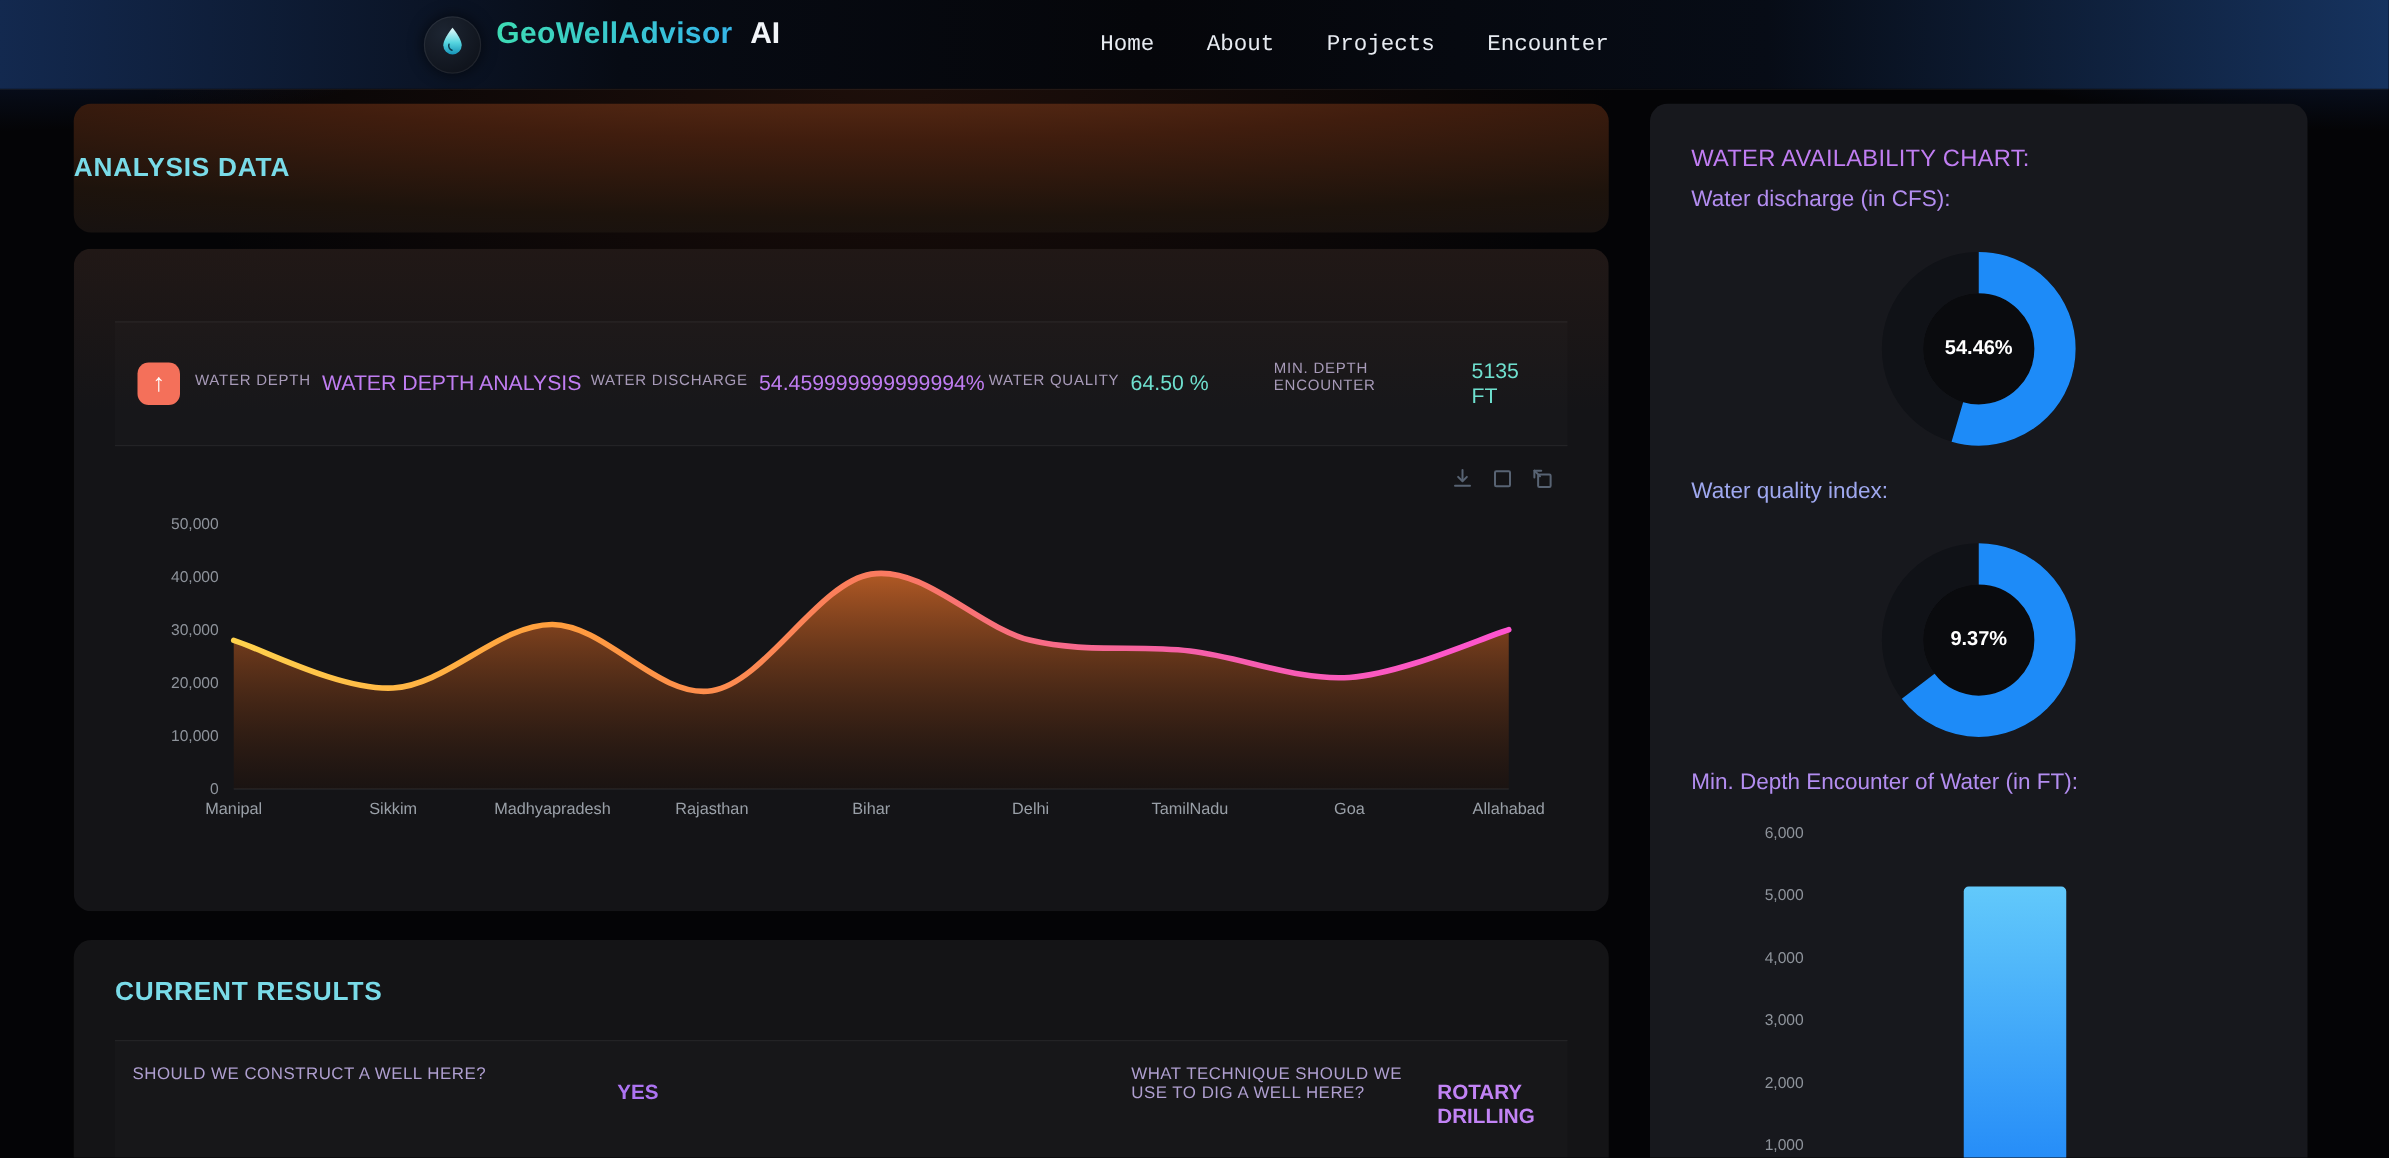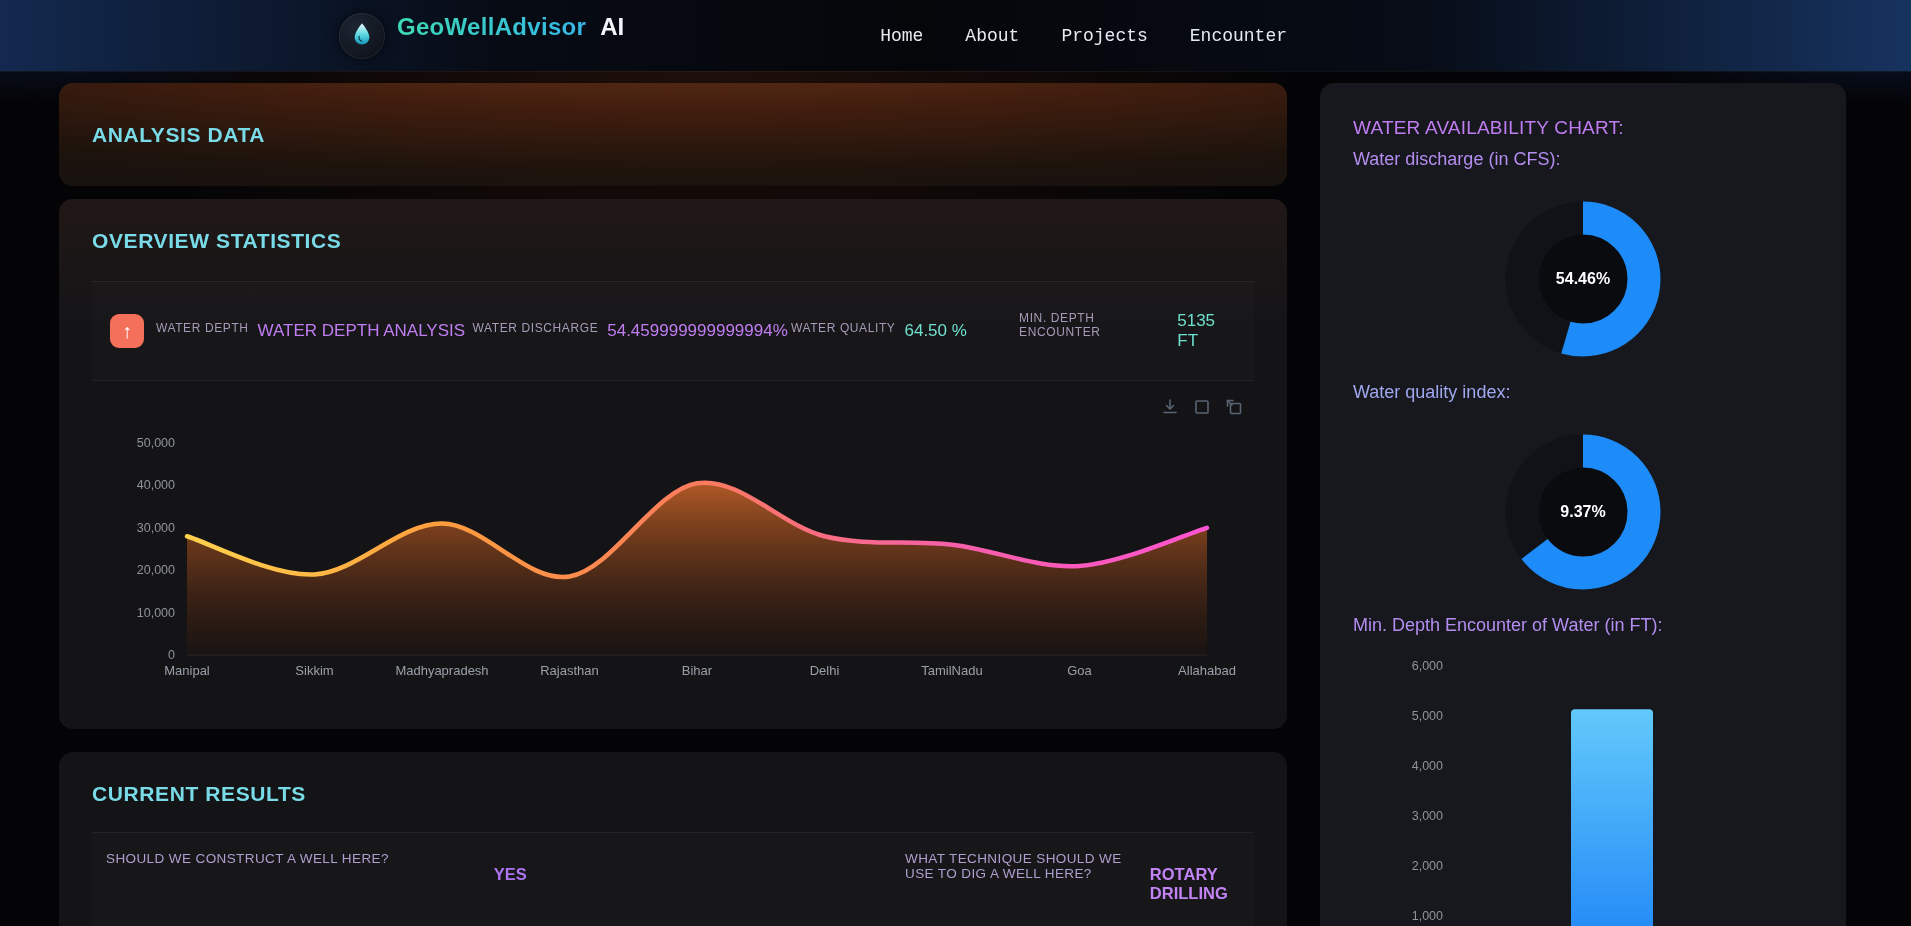--- a/index.html
+++ b/index.html
@@ -39,21 +39,21 @@
   .brand-ai{ font-size:24px; font-weight:bold; color:#f2f5f9; margin-left:2px; }
   .nav-links{ display:flex; gap:42px; margin-left:256px;font-family:Liberation Mono, monospace; }
   .nav-link{ color:#e7ebf1; font-size:18px; font-weight:500; cursor:pointer; }
 
   
   .main-row{ display:flex; gap:33px; padding:12px 0 0 59px; position:relative; z-index:1; }
   .left-col{ width:1228px; flex:0 0 auto; }
   .card{ border-radius:14px; }
 
   .analysis-card{
-    height:103px; display:flex; align-items:center; padding-left:33px; margin-bottom:13px;
+    height:103px; display:flex; align-items:center; margin-bottom:13px;
     background:radial-gradient(140% 200% at 52% -40%, #6b3419 0%, #401d0e 34%, #1d130c 64%, #131113 88%);
   }
   .section-title{ margin:0; font-size:21px; font-weight:600; color:#79dbe8; letter-spacing:.6px; }
 
   .overview-card{
     height:530px; margin-bottom:23px; padding:30px 33px;
     background:linear-gradient(180deg, rgba(78,38,19,.22), rgba(0,0,0,0) 130px), #141417;
   }
 
   .stats-row{
@@ -145,21 +145,20 @@
 
 <div class="main-row">
 
   <section class="left-col">
 
     <div class="card analysis-card">
       <h2 class="section-title">ANALYSIS DATA</h2>
     </div>
 
     <div class="card overview-card">
-      <h2 class="section-title">OVERVIEW STATISTICS</h2>
 
       <div class="stats-row">
         <div class="stat-icon">↑</div>
         <div class="stat s1">
           <span class="stat-label">WATER DEPTH</span>
           <span class="stat-value purple">WATER DEPTH ANALYSIS</span>
         </div>
         <div class="stat s2">
           <span class="stat-label">WATER DISCHARGE</span>
           <span class="stat-value purple">54.459999999999994%</span>

